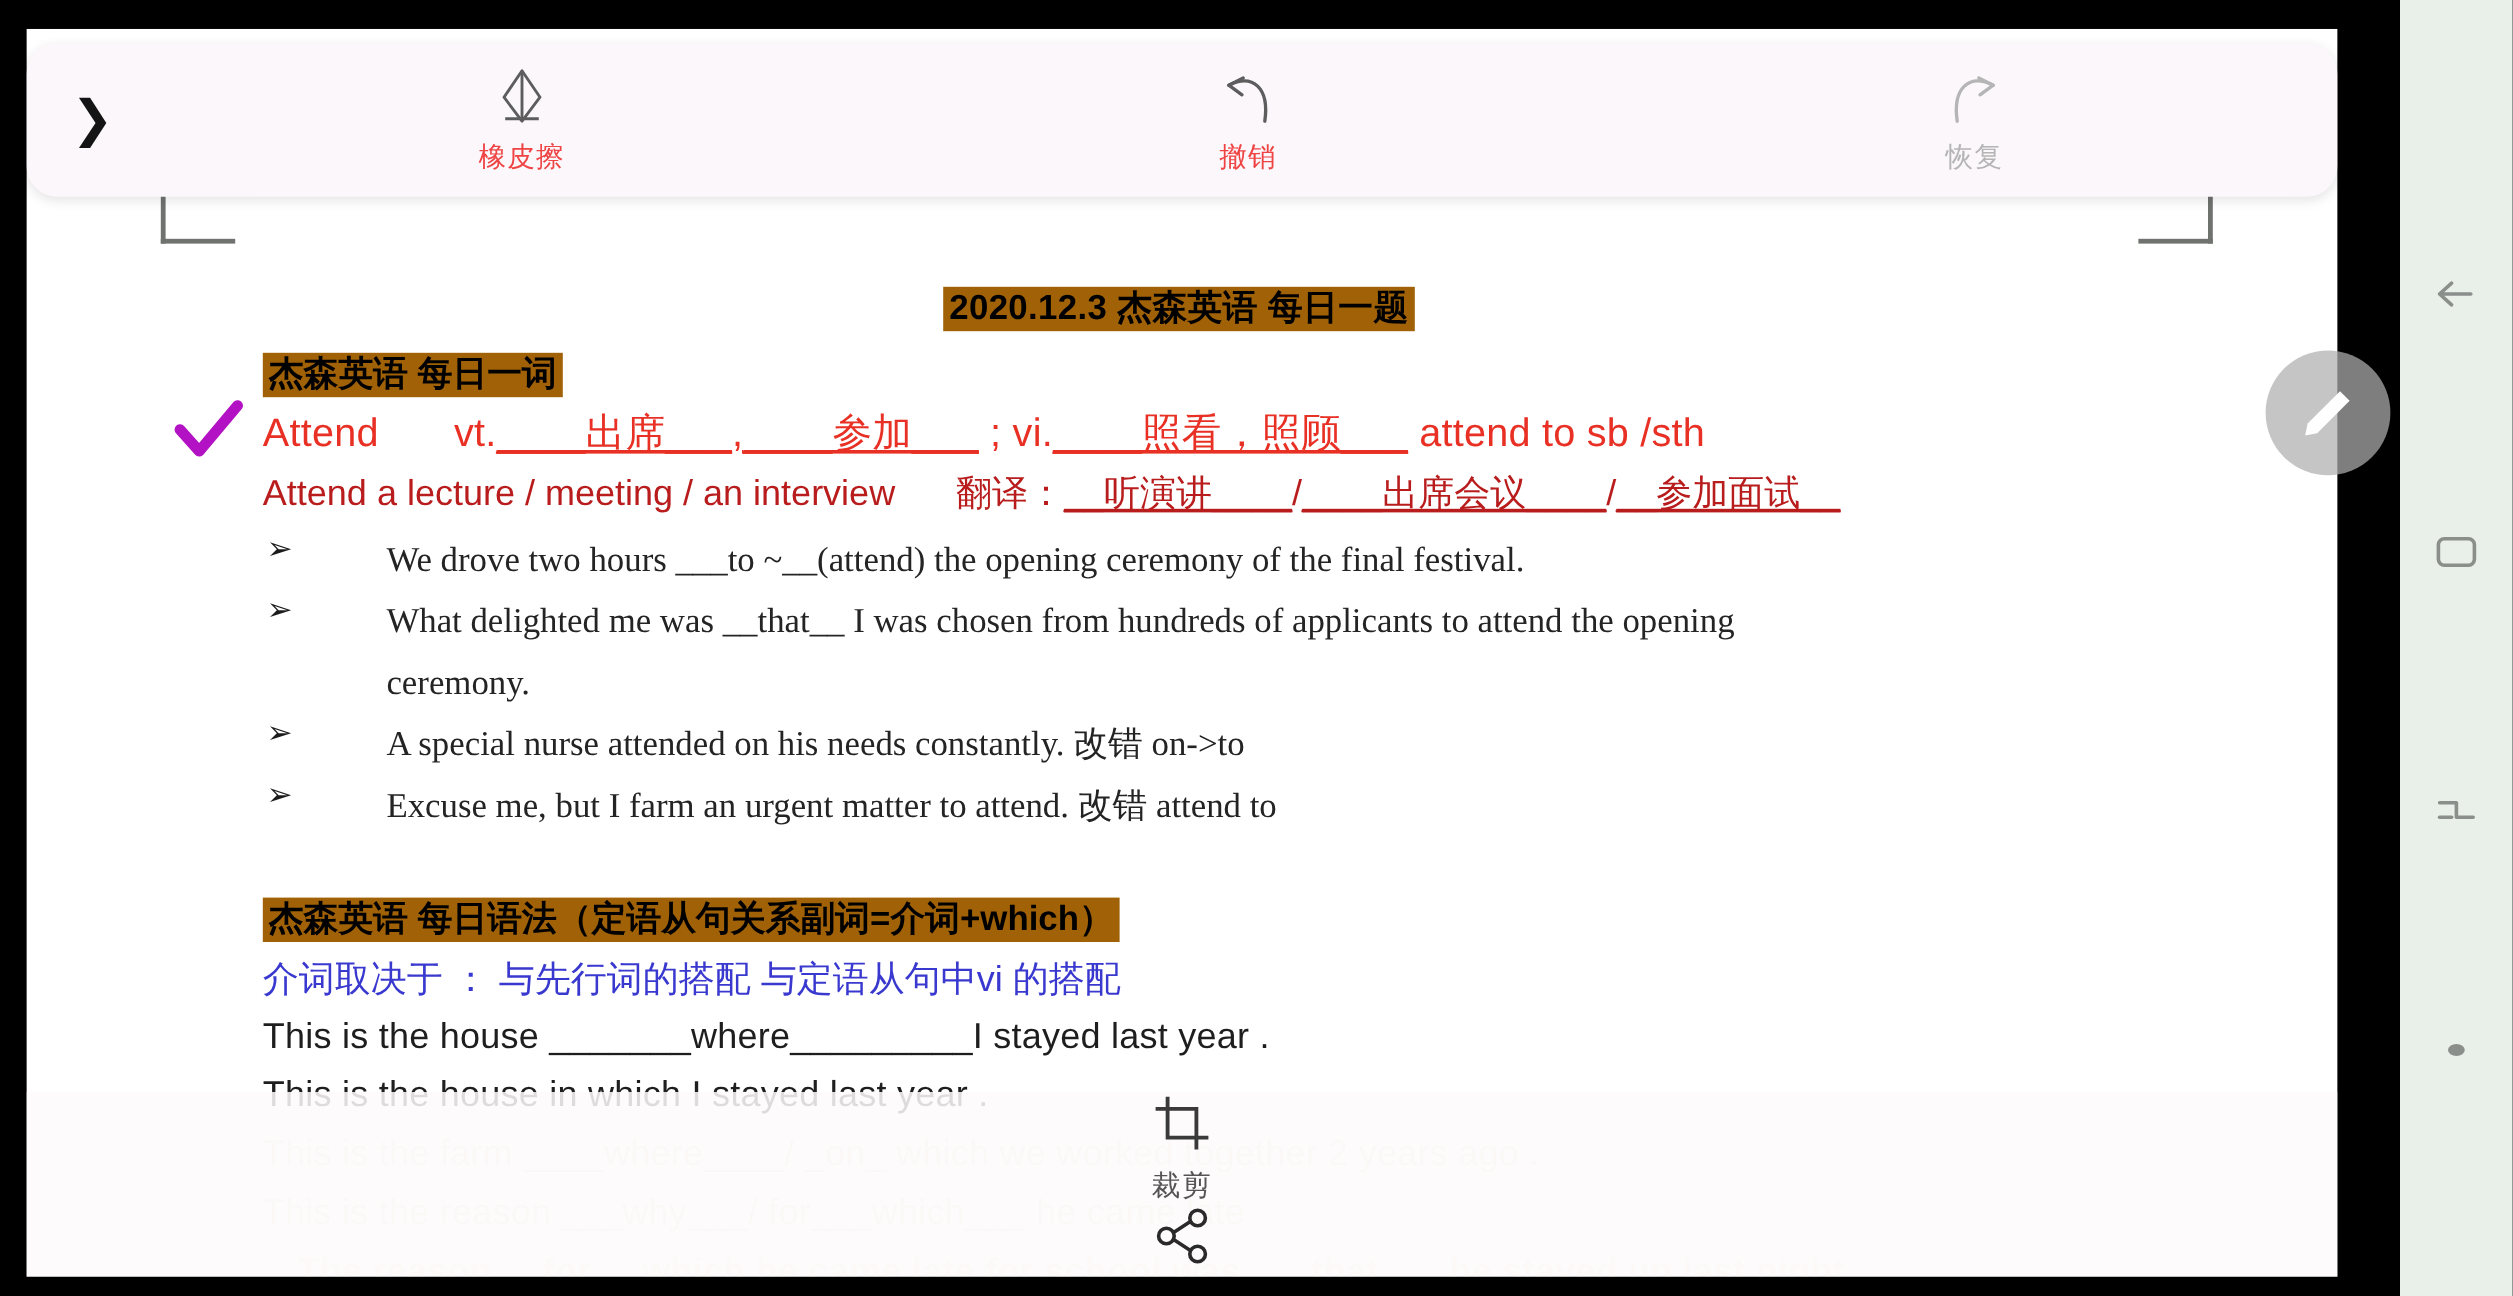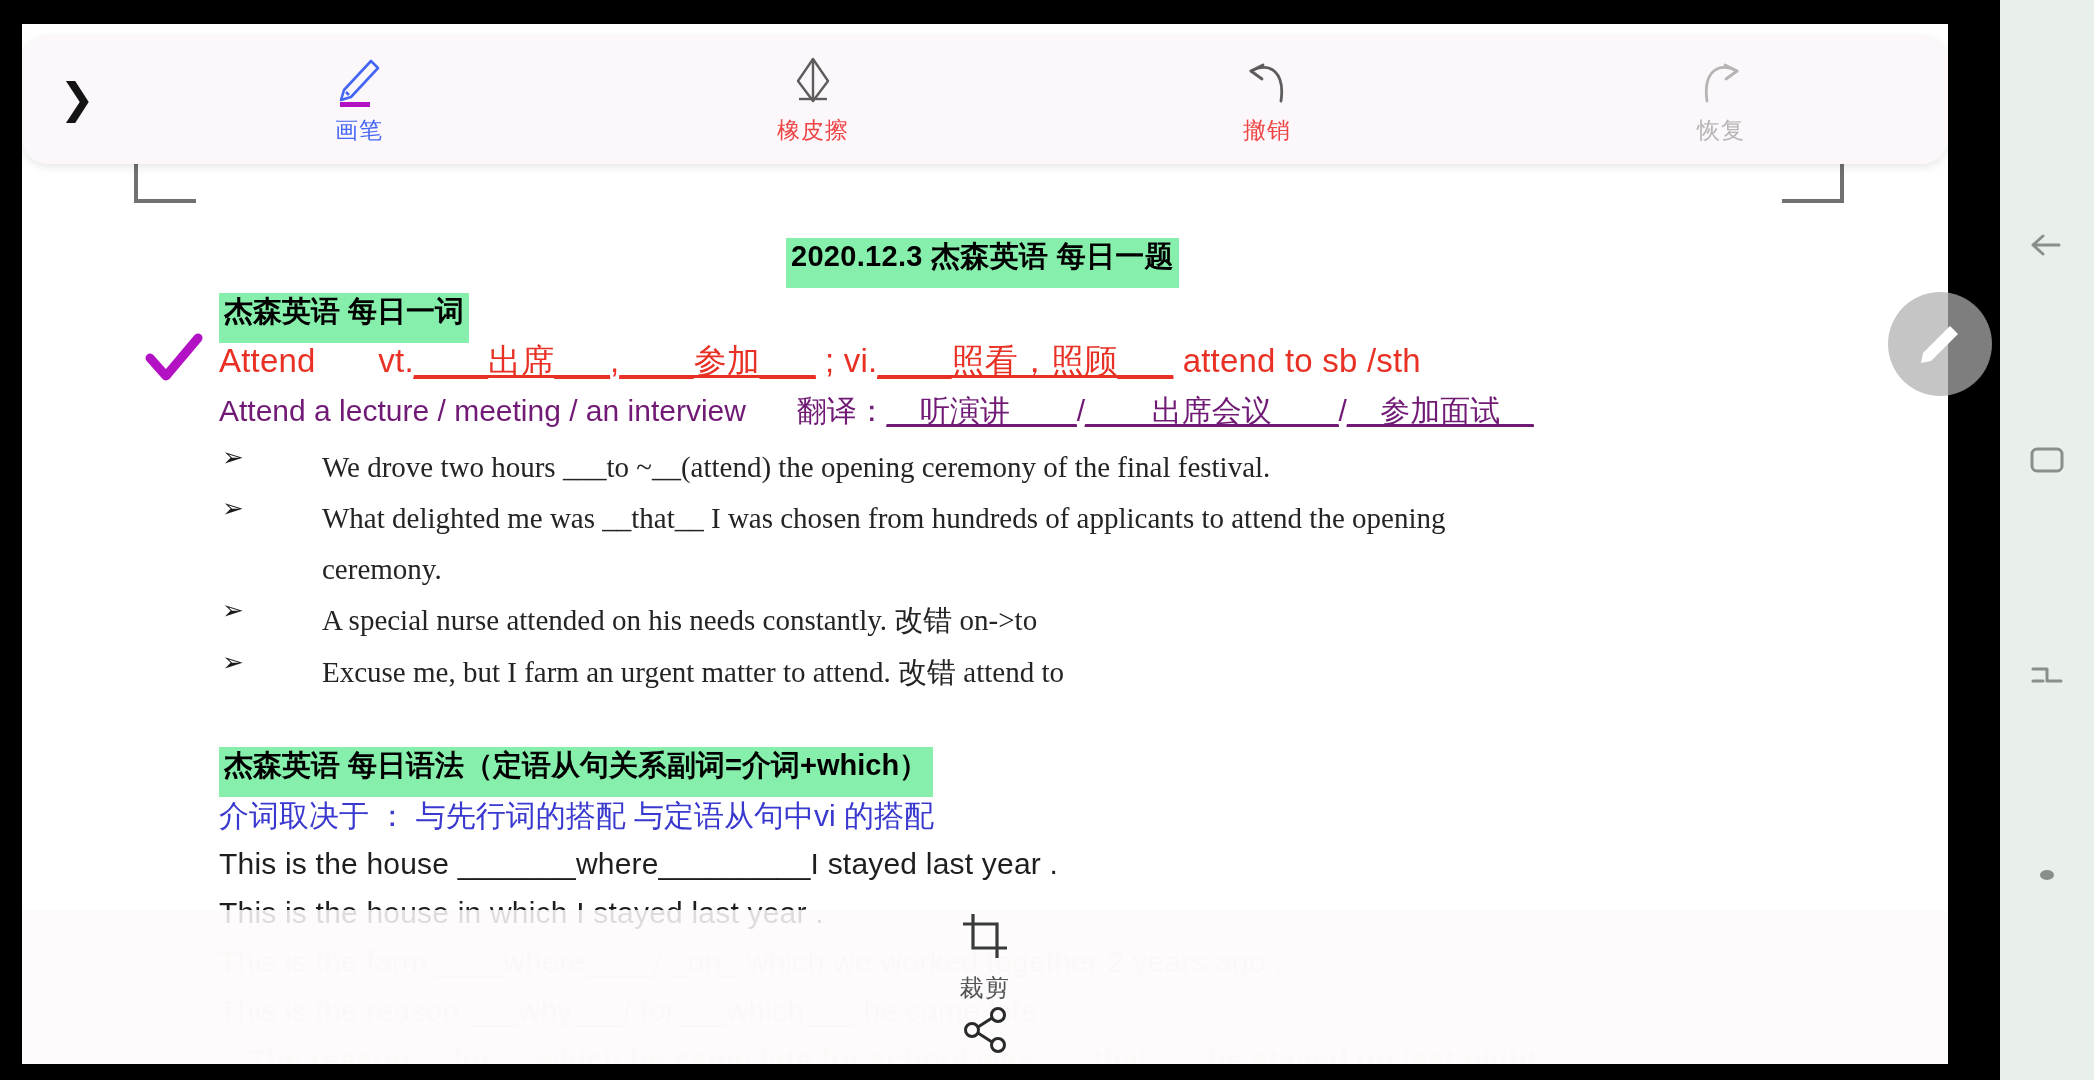--- a/index.html
+++ b/index.html
@@ -33,37 +33,37 @@
 
   
   .doc {
     position: absolute;
     left: 0; top: 0; width: 100%;
     font-family: "Liberation Sans", "DejaVu Sans", sans-serif;
   }
   .ln { position: absolute; white-space: nowrap; }
 
   .hl-cyan {
-    background: #86efac;
+    background: #a16207;
     color: #000;
     font-weight: bold;
-    padding: 2px 5px 16px 5px;
+    padding: 2px 5px 3px 5px;
   }
   .title-line { left: 764px; top: 213px; font-size: 29px; letter-spacing: .3px; }
   .sec1 { left: 197px; top: 268px; font-size: 29px; }
   .sec2 { left: 197px; top: 722px; font-size: 29px; }
 
   .red {
     left: 197px; top: 315px;
     color: #e83024; font-size: 33px; font-weight: 500;
     letter-spacing: .2px;
   }
   .blue {
     left: 197px; top: 367px;
-    color: #701a75; font-size: 30px; font-weight: 500;
+    color: #b91c1c; font-size: 30px; font-weight: 500;
   }
   .blue2 {
     left: 197px; top: 772px;
     color: #3a39cf; font-size: 30px; font-weight: 500;
   }
   .u { text-decoration: underline; text-underline-offset: 3px; }
 
   .bullet-row {
     position: absolute;
     color: #242424;
@@ -246,30 +246,20 @@
   </div>
 
   <div class="toolbar">
 
     <div class="tb-expand">
       <span>❯</span>
     </div>
 
     <div class="tb-items">
 
-      <div class="tb-item active">
-        <div class="tb-ico">
-          <svg width="52" height="52" viewBox="0 0 52 52">
-            <path d="M38 6 L45 13 L18 42 L8 45 L11 35 Z" fill="none" stroke="#4466f5" stroke-width="2.6" stroke-linejoin="round"></path>
-            <path d="M13 37 L16 40" stroke="#4466f5" stroke-width="2.6"></path>
-            <rect x="7" y="47" width="30" height="5" fill="#b312c4"></rect>
-          </svg>
-        </div>
-        <div class="lbl">画笔</div>
-      </div>
 
       <div class="tb-item normal">
         <div class="tb-ico">
           <svg width="52" height="52" viewBox="0 0 52 52">
             <path d="M26 4 L41 26 L26 46 L11 26 Z" fill="none" stroke="#5d5d5d" stroke-width="2.4" stroke-linejoin="round"></path>
             <path d="M26 4 L26 46" stroke="#5d5d5d" stroke-width="2.4"></path>
             <path d="M12 44 L40 44" stroke="#5d5d5d" stroke-width="2.4"></path>
           </svg>
         </div>
         <div class="lbl">橡皮擦</div>

